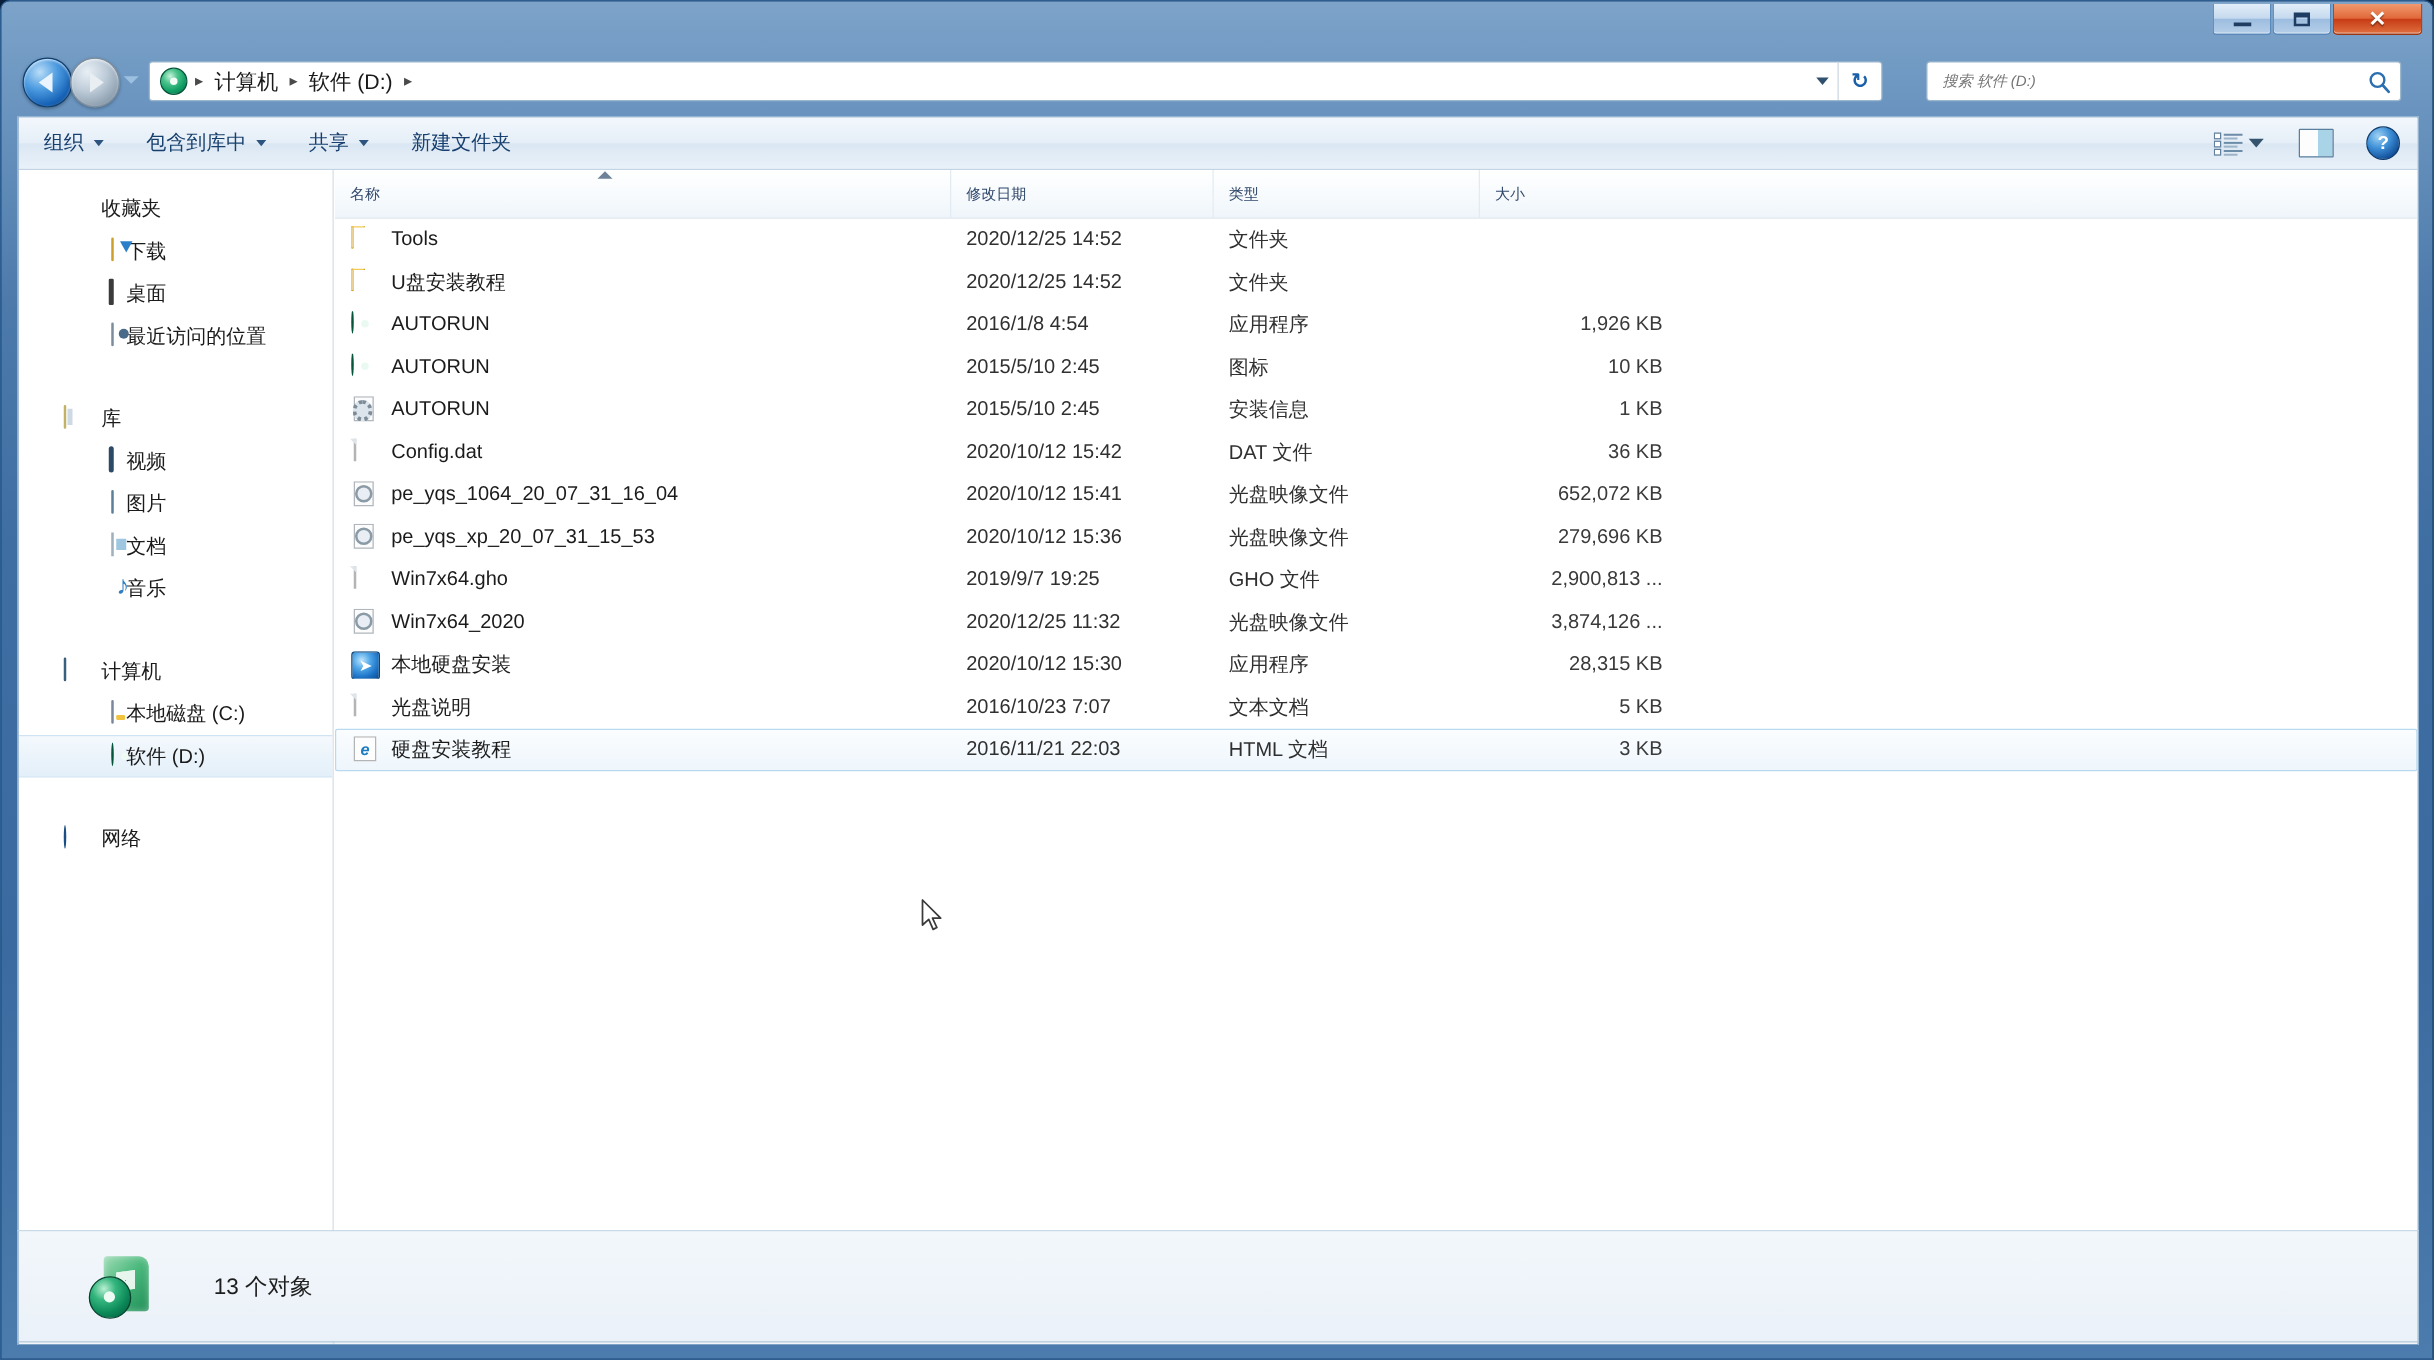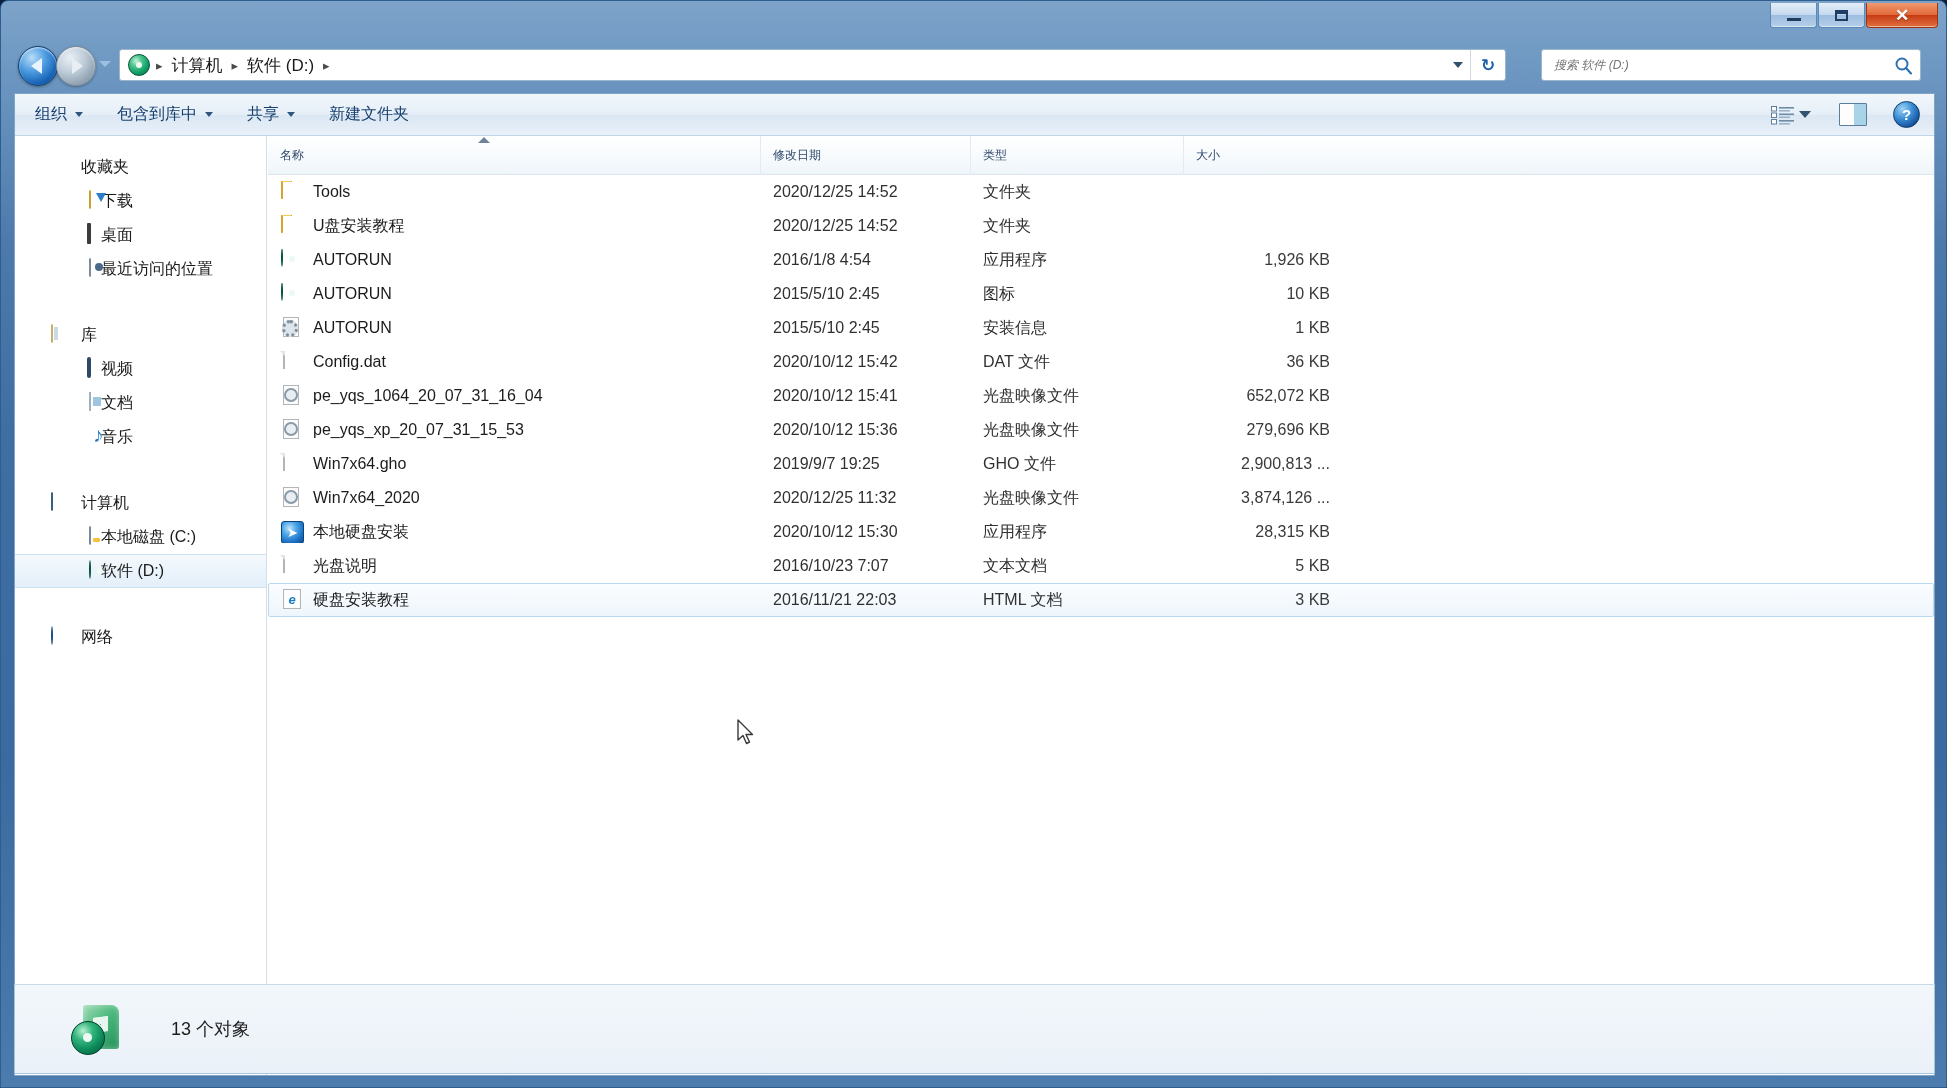--- a/index.html
+++ b/index.html
@@ -814,20 +814,24 @@
       <div class="nav-group">
         <div class="nav-item root">
           <span class="nav-icon"><span class="sb-lib"></span></span>
           <span>库</span>
         </div>
         <div class="nav-item child">
           <span class="nav-icon"><span class="sb-video"></span></span>
           <span>视频</span>
         </div>
         <div class="nav-item child">
+          <span class="nav-icon"><span class="sb-pic"></span></span>
+          <span>图片</span>
+        </div>
+        <div class="nav-item child">
           <span class="nav-icon"><span class="sb-docs"></span></span>
           <span>文档</span>
         </div>
         <div class="nav-item child">
           <span class="nav-icon"><span class="sb-music"></span></span>
           <span>音乐</span>
         </div>
       </div>
 
       <div class="nav-gap"></div>

